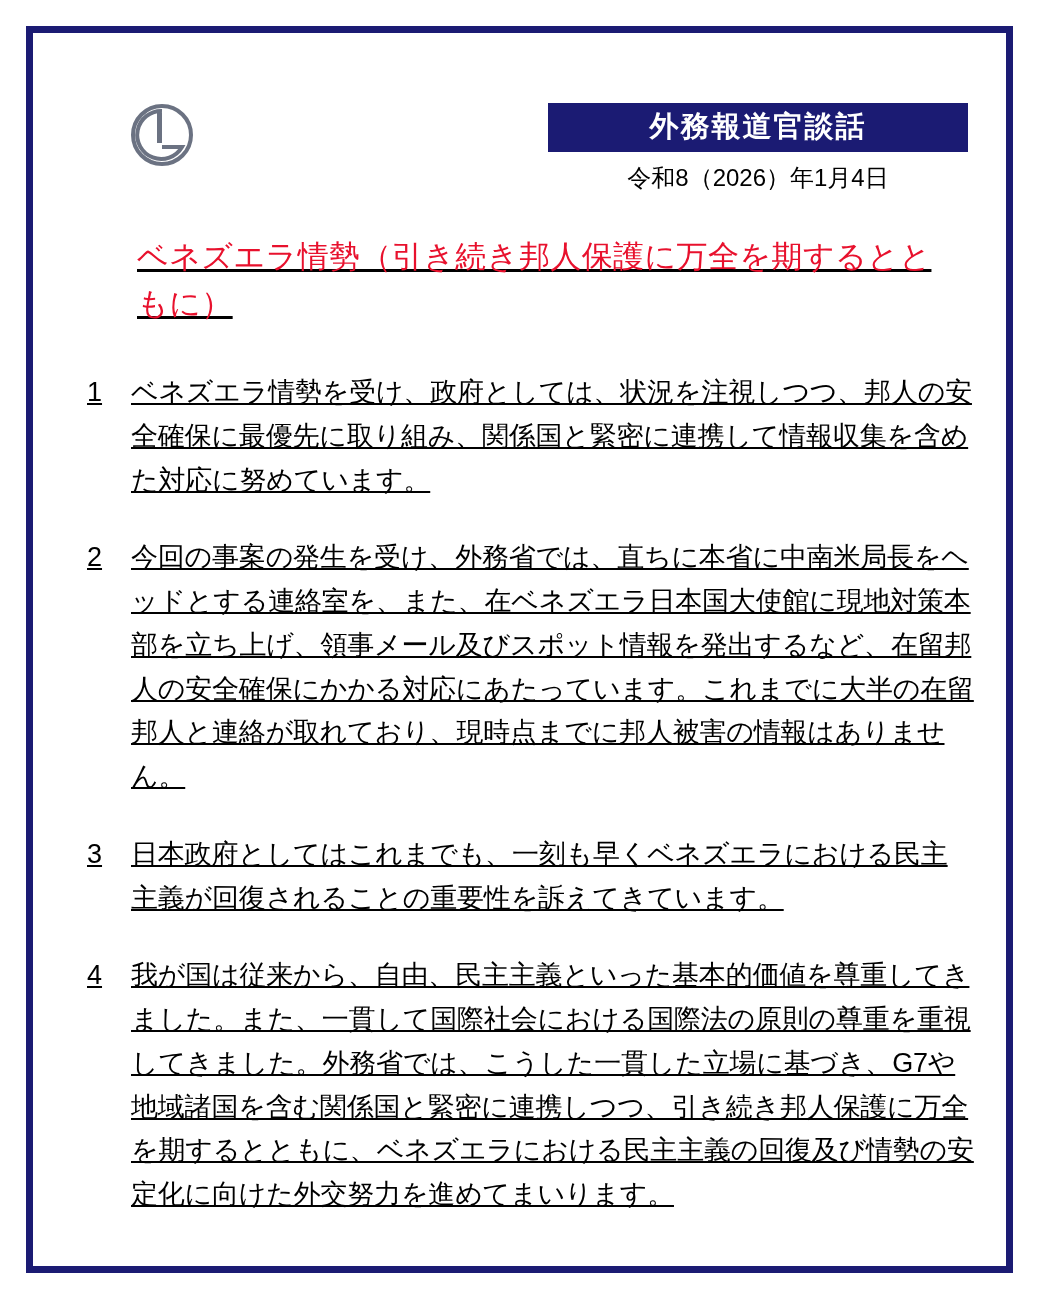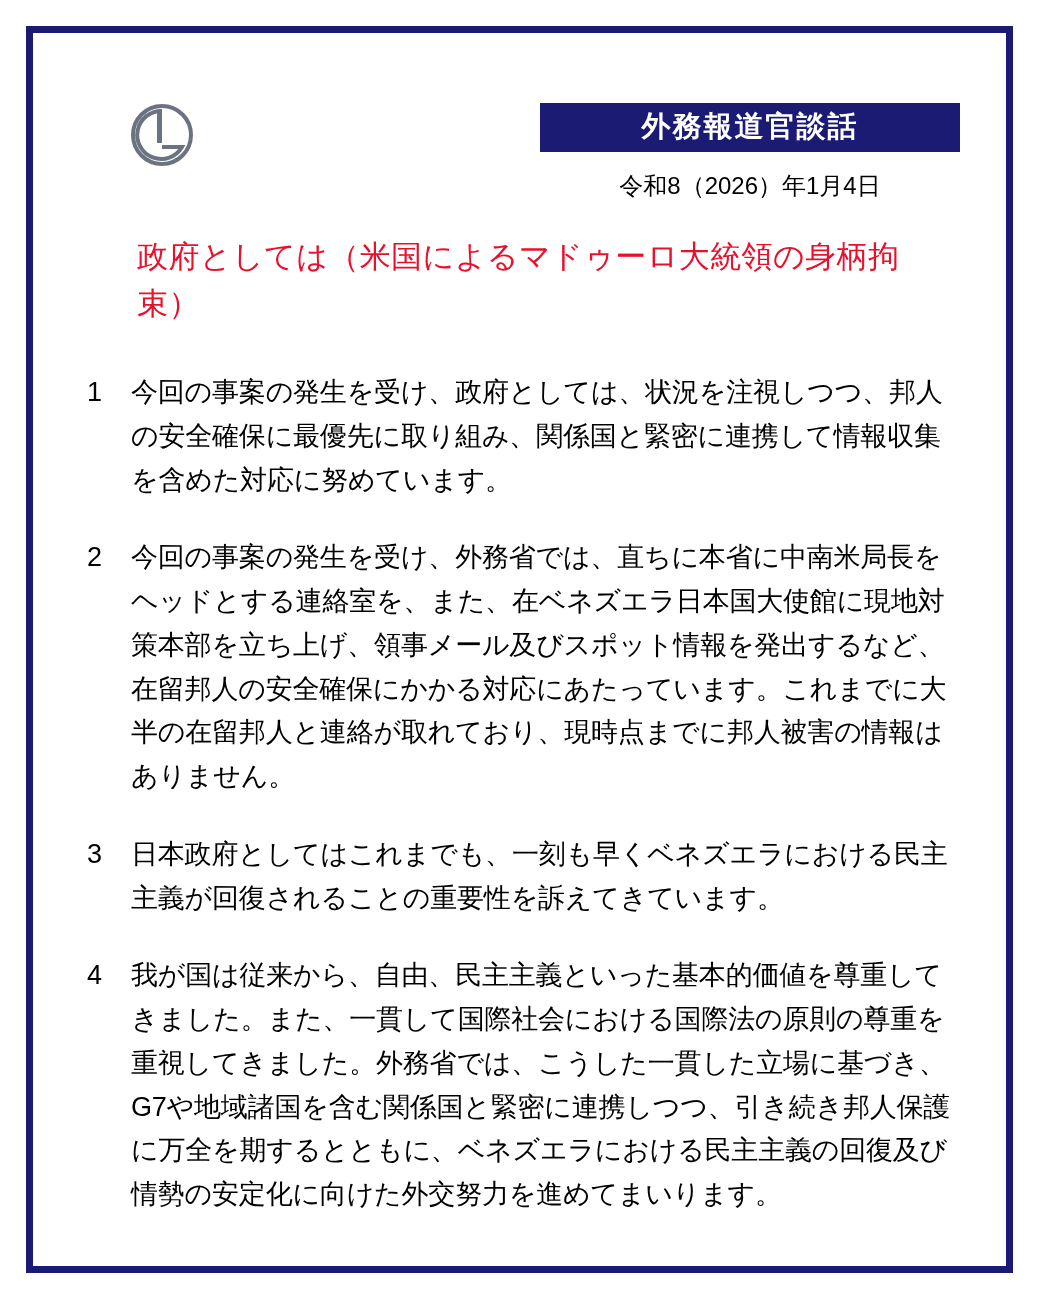--- a/index.html
+++ b/index.html
@@ -29,21 +29,22 @@
     width: 987px;
     height: 1247px;
     border: 7px solid #1b1b73;
     background: #ffffff;
   }
   .inner {
     position: absolute;
     left: 0; top: 0;
     width: 100%;
     height: 100%;
-    padding: 26px 40px 20px 46px;
+    padding: 26px 32px 20px 46px;
+    text-decoration: underline;
   }
   
   .header {
     position: relative;
     height: 112px;
   }
   .logo {
     position: absolute;
     left: 50px;
     top: 42px;
@@ -61,21 +62,21 @@
   .banner {
     background: #1b1b73;
     color: #ffffff;
     font-weight: bold;
     font-size: 29px;
     letter-spacing: 2px;
     padding: 8px 0 9px 0;
     line-height: 1.1;
   }
   .date {
-    margin-top: 18px;
+    margin-top: 10px;
     font-size: 24px;
     color: #000000;
     letter-spacing: 0px;
   }
   
   .title {
     color: #e8112d;
     font-size: 31px;
     font-weight: normal;
     line-height: 1.52;
@@ -130,26 +131,26 @@
             </g>
             <rect x="28" y="12" width="5" height="30" fill="#6b7282"></rect>
           </svg>
         </div>
         <div class="header-right">
           <div class="banner">外務報道官談話</div>
           <div class="date">令和8（2026）年1月4日</div>
         </div>
       </div>
 
-      <h1 class="title">政府としては（米国によるマドゥーロ大統領の身柄拘束）</h1>
+      <h1 class="title">ベネズエラ情勢（引き続き邦人保護に万全を期するとともに）</h1>
 
       <ul class="body-list">
         <li class="item">
           <div class="num">1</div>
-          <div class="para">今回の事案の発生を受け、政府としては、状況を注視しつつ、邦人の安全確保に最優先に取り組み、関係国と緊密に連携して情報収集を含めた対応に努めています。</div>
+          <div class="para">ベネズエラ情勢を受け、政府としては、状況を注視しつつ、邦人の安全確保に最優先に取り組み、関係国と緊密に連携して情報収集を含めた対応に努めています。</div>
         </li>
         <li class="item">
           <div class="num">2</div>
           <div class="para">今回の事案の発生を受け、外務省では、直ちに本省に中南米局長をヘッドとする連絡室を、また、在ベネズエラ日本国大使館に現地対策本部を立ち上げ、領事メール及びスポット情報を発出するなど、在留邦人の安全確保にかかる対応にあたっています。これまでに大半の在留邦人と連絡が取れており、現時点までに邦人被害の情報はありません。</div>
         </li>
         <li class="item">
           <div class="num">3</div>
           <div class="para">日本政府としてはこれまでも、一刻も早くベネズエラにおける民主主義が回復されることの重要性を訴えてきています。</div>
         </li>
         <li class="item">

